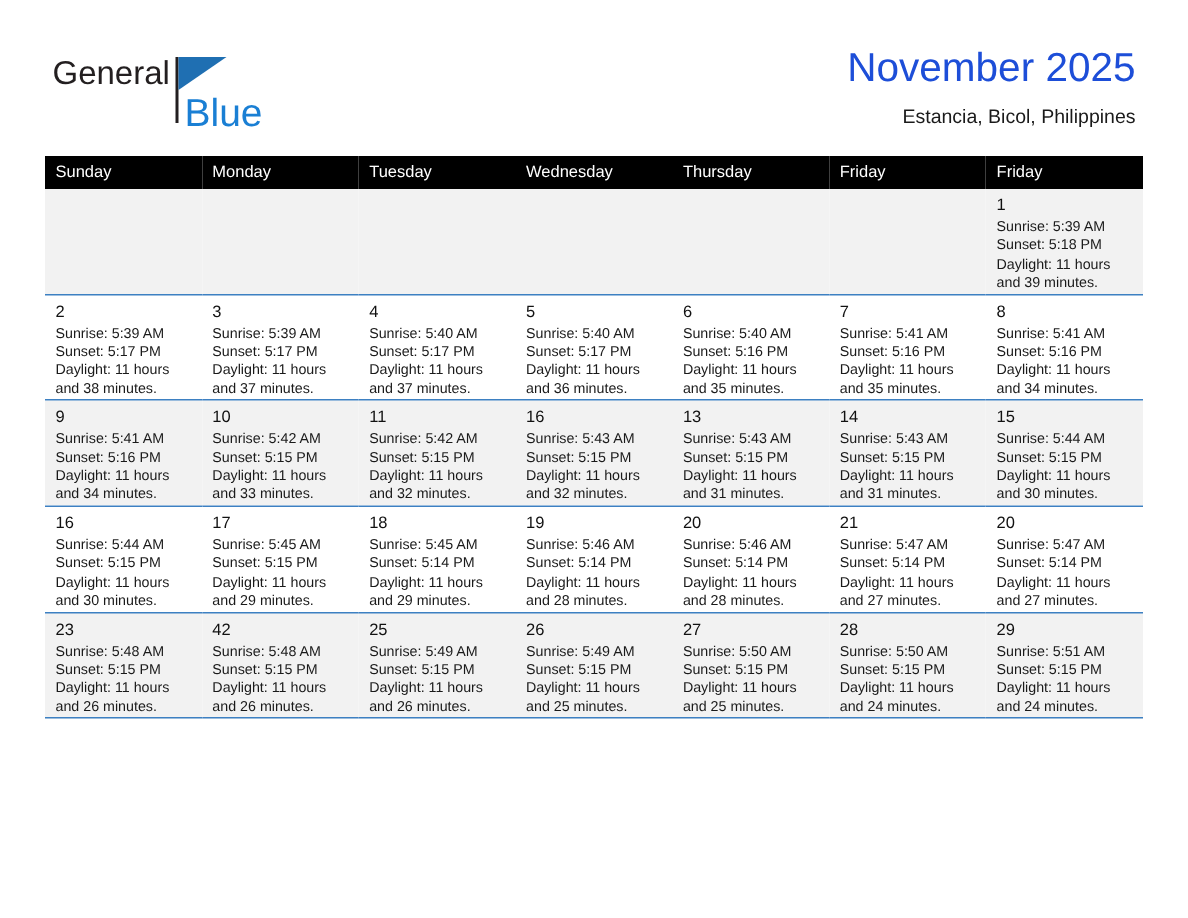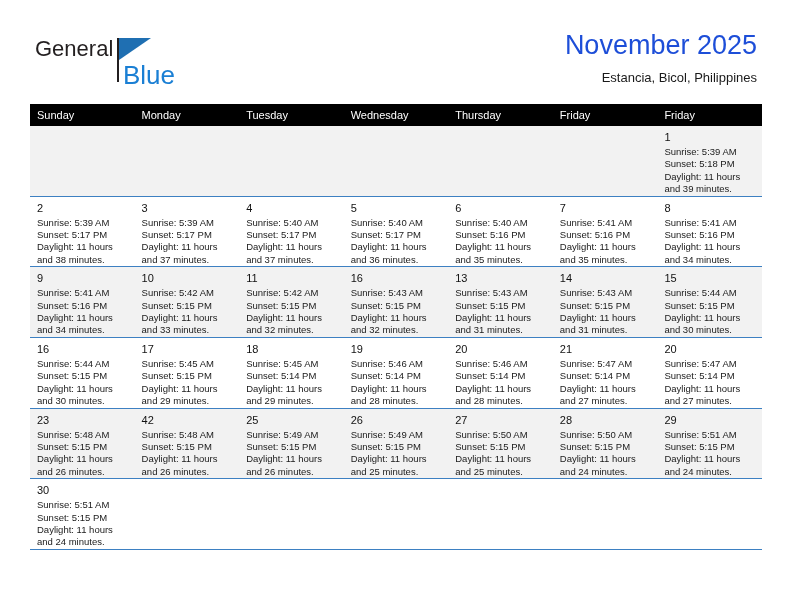--- a/index.html
+++ b/index.html
@@ -507,35 +507,16 @@
               <div class="daynum">29</div>
               <div class="dayinfo">
                 <div>Sunrise: 5:51 AM</div>
                 <div>Sunset: 5:15 PM</div>
                 <div>Daylight: 11 hours</div>
                 <div>and 24 minutes.</div>
               </div>
             </div>
           </td>
         </tr>
-        <tr>
-          <td>
-            <div class="cell-inner">
-              <div class="daynum">30</div>
-              <div class="dayinfo">
-                <div>Sunrise: 5:51 AM</div>
-                <div>Sunset: 5:15 PM</div>
-                <div>Daylight: 11 hours</div>
-                <div>and 24 minutes.</div>
-              </div>
-            </div>
-          </td>
-          <td class="empty"></td>
-          <td class="empty"></td>
-          <td class="empty"></td>
-          <td class="empty"></td>
-          <td class="empty"></td>
-          <td class="empty"></td>
-        </tr>
       </tbody>
   </table>
 
 </div>
 
 </body></html>

